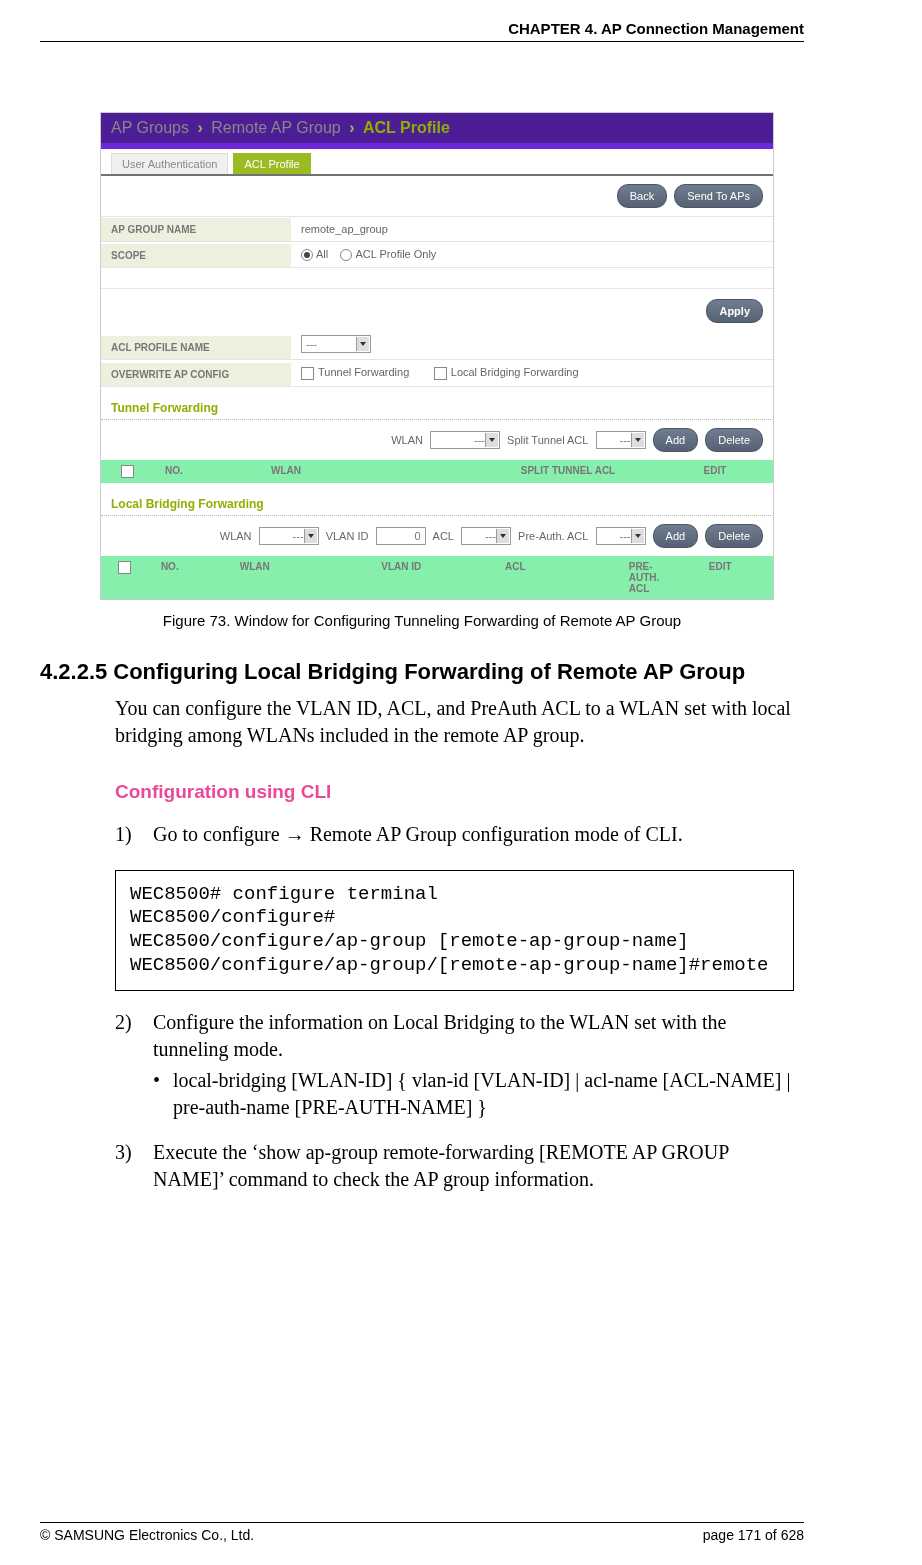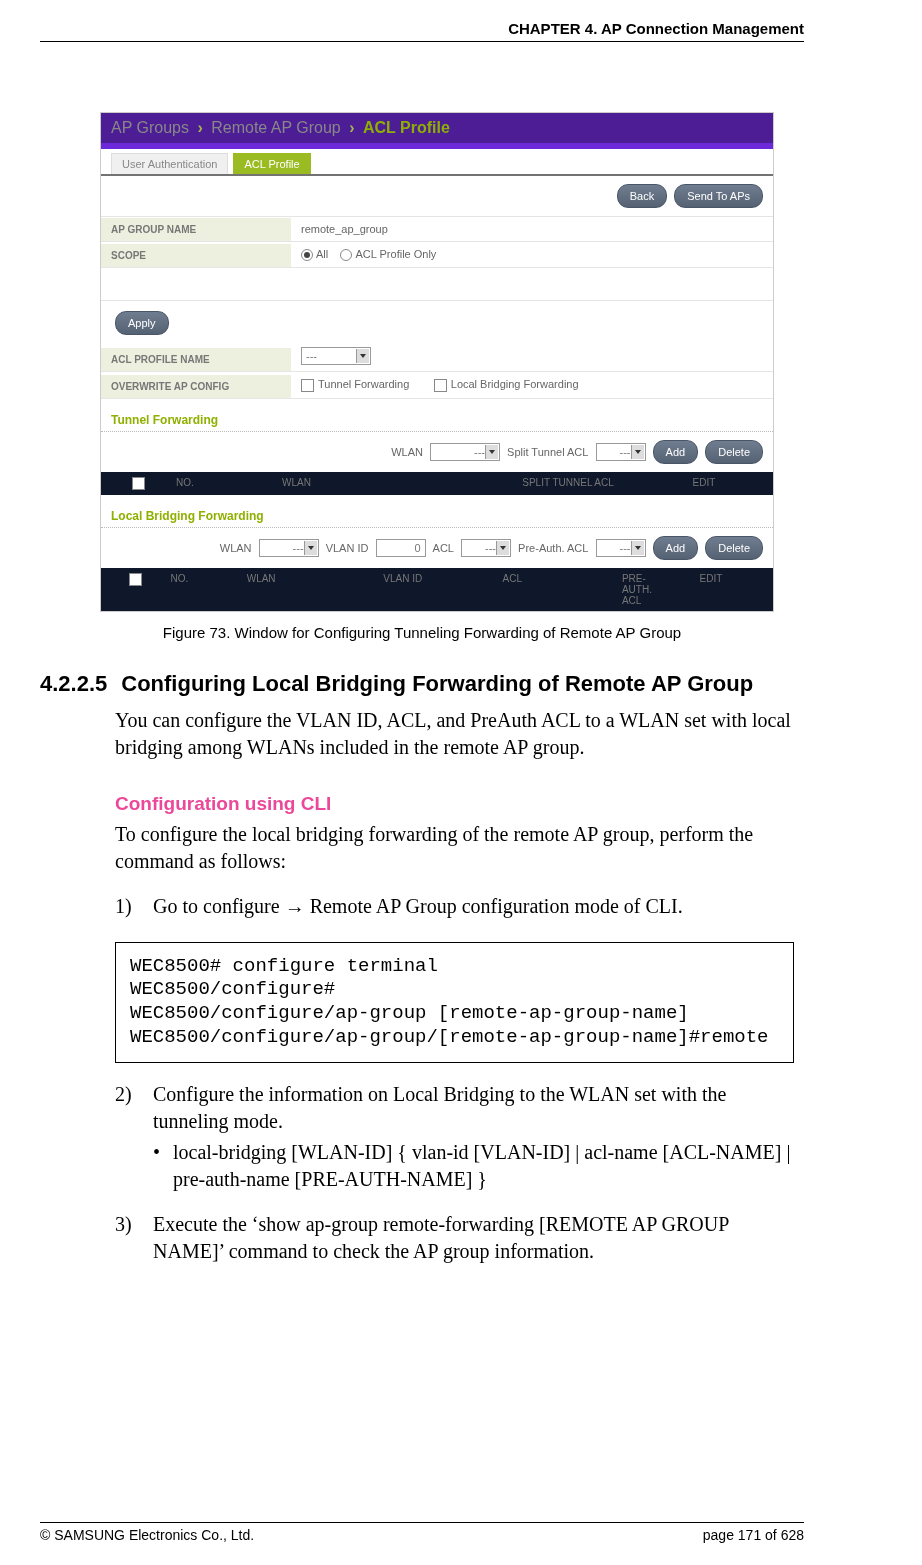--- a/index.html
+++ b/index.html
@@ -119,44 +119,44 @@
     content:""; position:absolute; right:1px; top:1px; width:12px; height:14px;
     background:#ddd; border-left:1px solid #999;
   }
   .select-fake::before {
     content:""; position:absolute; right:4px; top:6px; border-left:3px solid transparent; border-right:3px solid transparent; border-top:4px solid #333; z-index:2;
   }
   .input-fake {
     display:inline-block; border:1px solid #999; background:#fff; min-width:40px; height:16px;
     font-size:11px; padding:0 4px; color:#777; line-height:16px;
   }
-  .applybar { padding:10px 10px 0 10px; border-top:1px solid #e5e5e5; margin-top:32px;}
+  .applybar { text-align:right; padding:10px 10px 0 10px; border-top:1px solid #e5e5e5; margin-top:20px;font-weight:bold;}
   .section-title { color:#8eb000; font-weight:bold; font-size:12px; padding:14px 10px 4px 10px; border-bottom:1px dotted #bbb; margin-bottom:0;}
   .controlbar { text-align:right; padding:8px 10px; font-size:11px;}
   .controlbar .lbl { color:#666; margin:0 4px;}
   .thead {
-    display:flex; background:#0f172a; font-size:10px; font-weight:normal; color:#777; padding:5px 11px;
+    display:flex; background:#86efac; font-size:10px; font-weight:bold; color:#777; padding:5px 0;
   }
   .thead > div { padding:0 8px;}
   .nodata { text-align:center; color:#999; font-size:11px; padding:6px 0; border-bottom:1px dotted #bbb;}
   
   .figcap {
     text-align:center;
     font-family: Arial, Helvetica, sans-serif;
     font-weight:normal;
     font-size:15px;
     margin:12px 0 30px 0;
   }
   .h4 {
     font-family: Arial, Helvetica, sans-serif;
     font-weight:bold;
     font-size:22px;
     margin: 30px 0 10px 0;
   }
-  .h4 .num { display:inline-block; margin-right:14px;}
+  .h4 .num { display:inline-block; margin-right:6px;}
   .body-text {
     font-size:20px;
     margin-left:75px;
     margin-right:10px;
     line-height:1.35;
   }
   .subhead {
     font-family: Arial, Helvetica, sans-serif;
     font-weight:bold;
     color:#ec4899;
@@ -282,21 +282,20 @@
   </div>
 
   <div class="figcap">Figure 73. Window for Configuring Tunneling Forwarding of Remote AP Group</div>
 
   <div class="h4">
     <span class="num">4.2.2.5</span><span>Configuring Local Bridging Forwarding of Remote AP Group</span>
   </div>
   <div class="body-text">You can configure the VLAN ID, ACL, and PreAuth ACL to a WLAN set with local bridging among WLANs included in the remote AP group.</div>
 
   <div class="subhead">Configuration using CLI</div>
-  <div class="body-text">To configure the local bridging forwarding of the remote AP group, perform the command as follows:</div>
 
   <div class="ol">
     <div class="row">
       <div class="mk">1)</div>
       <div class="ct">Go to configure → Remote AP Group configuration mode of CLI.</div>
     </div>
   </div>
 
   <div class="codebox">WEC8500# configure terminal
 WEC8500/configure#

